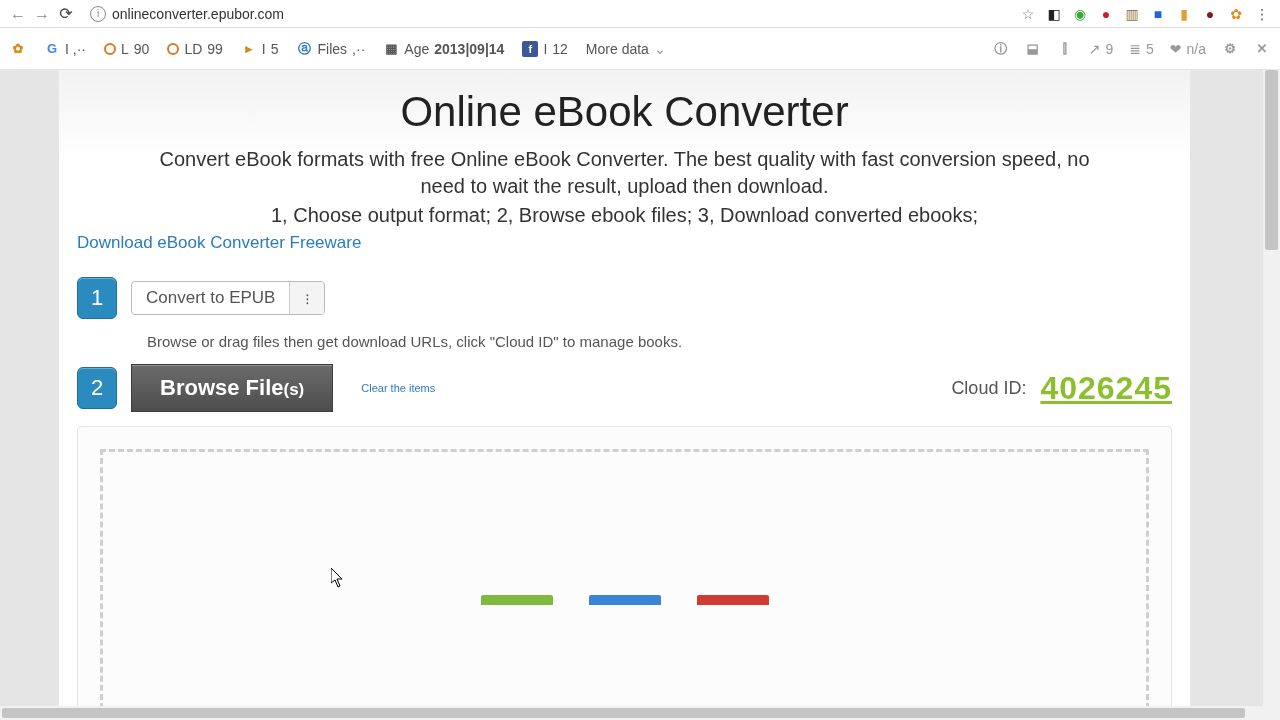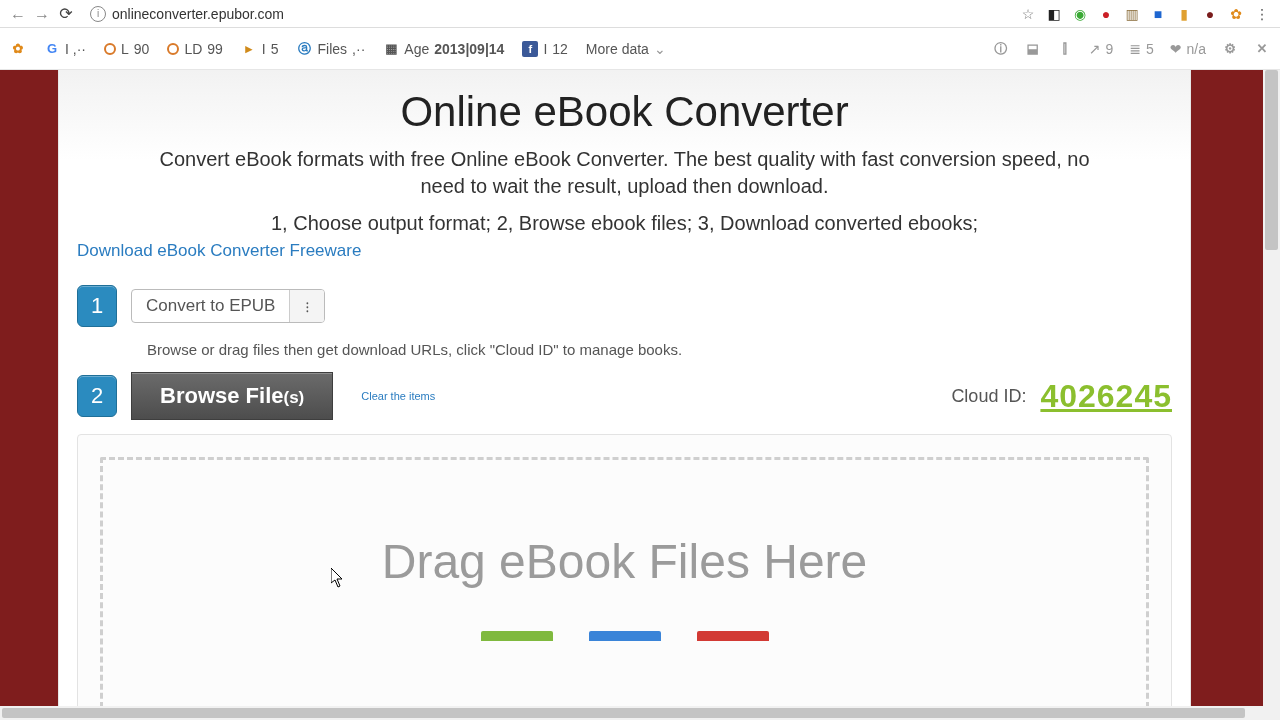--- a/index.html
+++ b/index.html
@@ -17,25 +17,25 @@
 .dots{ color:#555; }
 
 
 .seo-bar { height:42px; display:flex; align-items:center; padding:0 10px; gap:18px; border-bottom:1px solid #e6e6e6; font-size:14px; color:#555; }
 .seo-item { display:flex; align-items:center; gap:5px; }
 .seo-ic { width:16px; height:16px; display:flex; align-items:center; justify-content:center; font-size:13px; font-weight:bold; }
 .seo-bar .right { margin-left:auto; display:flex; align-items:center; gap:16px; color:#999; }
 .circle{ width:12px; height:12px; border:2px solid #d97a2a; border-radius:50%; }
 
 
-.viewport { position:absolute; top:70px; bottom:14px; left:0; right:17px; background:#7f1d1d; overflow:hidden; }
+.viewport { position:absolute; top:70px; bottom:14px; left:0; right:17px; background:#e5e5e5; overflow:hidden; }
 .page-card { position:absolute; top:0; left:58px; right:72px; bottom:0; background:linear-gradient(#f2f2f2,#fff 90px,#fff); border-left:1px solid #e7e7e7; border-right:1px solid #e7e7e7; padding:14px 18px 0 18px; }
 .page-title { font-size:42px; color:#222; text-align:center; font-weight:400; margin-top:4px; }
 .page-desc { font-size:20px; color:#333; text-align:center; margin:10px 60px 0 60px; line-height:1.35; }
-.page-steps { font-size:20px; color:#333; text-align:center; margin-top:12px; }
+.page-steps { font-size:20px; color:#333; text-align:center; margin-top:4px; }
 .dl-link { display:block; color:#2a7cc0; font-size:17px; margin:6px 0 24px 0; }
 
 .row { display:flex; align-items:center; gap:14px; margin-bottom:14px; }
 .step-badge { width:40px; height:42px; background:#2b8bbf; border:1px solid #1f6f98; border-radius:6px; color:#fff; font-size:22px; display:flex; align-items:center; justify-content:center; box-shadow:inset 0 1px 0 rgba(255,255,255,.3); }
 .format-select { display:flex; border:1px solid #bbb; border-radius:4px; overflow:hidden; background:#fff; }
 .format-select .txt { padding:6px 14px; font-size:17px; color:#555; border-right:1px solid #ccc; }
 .format-select .arrow { width:34px; display:flex; align-items:center; justify-content:center; color:#555; font-size:14px; background:#f4f4f4; }
 
 .hint { font-size:15px; color:#555; margin:4px 0 14px 70px; }
 
@@ -173,21 +173,20 @@
         <span>Browse File</span><span class="suffix">(s)</span>
       </button>
       <a class="clear-link">Clear the items</a>
       <div class="spacer"></div>
       <span class="cloud-id-label">Cloud ID:</span>
       <span class="cloud-id-val">4026245</span>
     </div>
 
     <div class="drop-wrap">
       <div class="drop-zone">
-        <div class="drop-text">Drag eBook Files Here</div>
         <div class="fmt-bars">
           <div class="b1"></div>
           <div class="b2"></div>
           <div class="b3"></div>
         </div>
       </div>
     </div>
   </div>
 </div>
 

